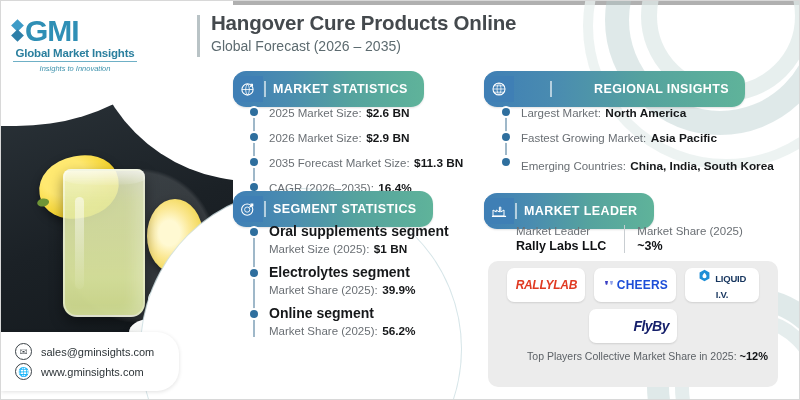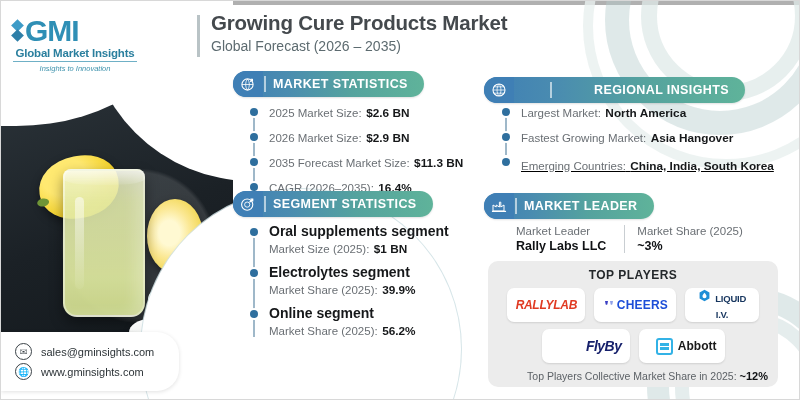--- a/index.html
+++ b/index.html
@@ -142,21 +142,21 @@
   }
   .title {
     margin-left:14px; font-size:20.5px; font-weight:bold; color:#44494d; letter-spacing:-.2px;
   }
   .subtitle {
     margin-left:14px; font-size:14px; color:#5d6b70; margin-top:3px;
   }
 
   
   .badge {
-    position:absolute; display:flex; align-items:center; height:26px;
+    position:absolute; display:flex; align-items:center; height:36px;
     border-radius:13px; overflow:hidden;
     background:linear-gradient(90deg,#3f7fb5 0%,#4a8cb0 28%,#55a39e 62%,#5fb39a 100%);
     box-shadow:0 1px 2px rgba(0,0,0,.12);
   }
   .badge .ico {
     width:30px; height:26px; display:flex; align-items:center; justify-content:center;
     background:#3f7fb5; flex:0 0 30px;
   }
   .badge .sep { width:2px; height:16px; background:rgba(255,255,255,.6); margin:0 7px 0 1px; }
   .badge .txt {
@@ -269,21 +269,21 @@
         <div class="dia d2"></div>
     </div>
     <div class="logo-gmi">GMI</div>
   </div>
   <div class="logo-name">Global Market Insights</div>
   <div class="logo-tag">Insights to Innovation</div>
 </div>
 
 <div class="header">
   <div class="bar"></div>
-  <div class="title">Growing Cure Products Market</div>
+  <div class="title">Hangover Cure Products Online</div>
   <div class="subtitle">Global Forecast (2026 – 2035)</div>
 </div>
 
 <div class="badge" style="left:232px; top:70px;">
   <div class="ico">
     <svg width="16" height="16" viewBox="0 0 16 16">
         <circle cx="7.5" cy="8.5" r="5.6" fill="none" stroke="#fff" stroke-width="1.1"></circle>
         <path d="M2 8.5h11M7.5 3c2.4 2.6 2.4 8.4 0 11M7.5 3C5.1 5.6 5.1 11.4 7.5 14" fill="none" stroke="#fff" stroke-width=".8"></path>
         <path d="M10.5 5.5l2-2.2m0 0h-1.8m1.8 0v1.8" stroke="#fff" stroke-width="1.1" fill="none" stroke-linecap="round"></path>
       </svg>
@@ -341,43 +341,43 @@
     <span class="val">39.9%</span>
   </div>
   <div class="bitem">
     <span class="dot"></span>
     <span class="lbl-b">Online segment</span>
     <span class="lbl">Market Share (2025):</span>
     <span class="val">56.2%</span>
   </div>
 </div>
 
-<div class="badge" style="left:483px; top:76px;gap:35px;">
+<div class="badge" style="left:483px; top:70px;gap:35px;">
   <div class="ico">
     <svg width="16" height="16" viewBox="0 0 16 16">
         <circle cx="8" cy="8" r="6" fill="none" stroke="#fff" stroke-width="1.1"></circle>
         <path d="M2 8h12M8 2c2.6 2.8 2.6 9.2 0 12M8 2C5.4 4.8 5.4 11.2 8 14M3.2 4.8h9.6M3.2 11.2h9.6" fill="none" stroke="#fff" stroke-width=".75"></path>
       </svg>
   </div>
   <div class="sep"></div>
   <div class="txt">REGIONAL INSIGHTS</div>
 </div>
 <div class="blist" style="left:500px; top:102px; width:278px;">
   <div class="line" style="bottom:28px;"></div>
   <div class="bitem">
     <span class="dot"></span>
     <span class="lbl">Largest Market:</span>
     <span class="val">North America</span>
   </div>
   <div class="bitem">
     <span class="dot"></span>
     <span class="lbl">Fastest Growing Market:</span>
-    <span class="val">Asia Hangover</span>
-  </div>
-  <div class="bitem" style="line-height:1.45;text-decoration:underline;">
+    <span class="val">Asia Pacific</span>
+  </div>
+  <div class="bitem" style="line-height:1.45;">
     <span class="dot"></span>
     <span class="lbl">Emerging Countries:</span>
     <span class="val">China, India, South Korea</span>
   </div>
 </div>
 
 <div class="badge" style="left:483px; top:192px;">
   <div class="ico">
     <svg width="16" height="16" viewBox="0 0 16 16">
         <path d="M2 13V7l3.2 2V7l3.2 2V4.2h1.4V9l3.2-2v6z" fill="none" stroke="#fff" stroke-width="1"></path>
@@ -393,21 +393,20 @@
     <div class="nm">Rally Labs LLC</div>
   </div>
   <div class="divider"></div>
   <div class="col">
     <div class="cap">Market Share (2025)</div>
     <div class="nm">~3%</div>
   </div>
 </div>
 
 <div class="players">
-  <h4>TOP PLAYERS</h4>
   <div class="prow">
     <div class="tile w1">
       <span class="lg-rally">RALLYLAB</span>
     </div>
     <div class="tile w2">
       <span class="lg-cheers">
         <svg width="10" height="10" viewBox="0 0 10 10">
             <path d="M1 1h3l-.6 3.2a1 1 0 01-1.8 0z" fill="#3b3fc4"></path>
             <path d="M6 1h3l-.6 3.2a1 1 0 01-1.8 0z" fill="#8fa0e8"></path>
           </svg>
@@ -421,26 +420,20 @@
             <path d="M7 4.1c1.4 1.6 2.2 2.6 2.2 3.6A2.2 2.2 0 017 9.9a2.2 2.2 0 01-2.2-2.2c0-1 .8-2 2.2-3.6z" fill="#fff"></path>
           </svg>
         <span class="nm">LIQUID I.V.</span>
       </span>
     </div>
   </div>
   <div class="prow">
     <div class="tile w4">
       <span class="lg-flyby">FlyBy</span>
     </div>
-    <div class="tile w5">
-      <span class="lg-abbott">
-        <span class="abbott-mark"></span>
-        <span class="nm">Abbott</span>
-      </span>
-    </div>
   </div>
   <div class="foot">
     <span>Top Players Collective Market Share in 2025:</span>
     <b>~12%</b>
   </div>
 </div>
 
 <div class="contact">
   <div class="crow">
     <span class="cico">✉</span>

